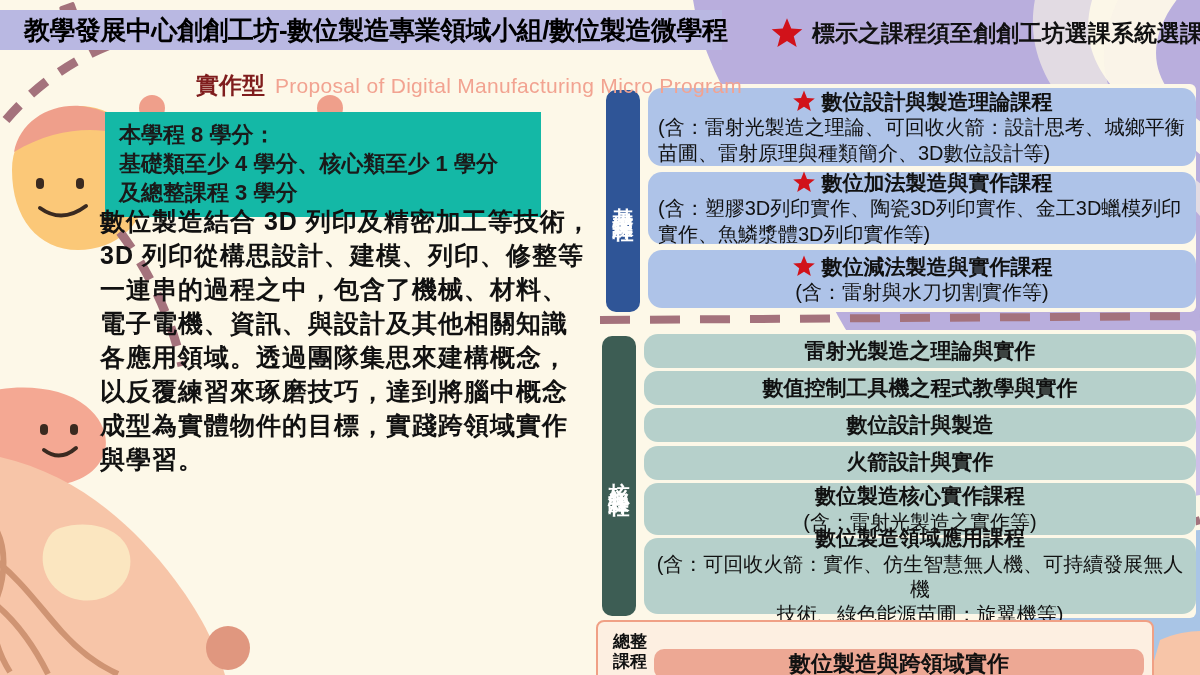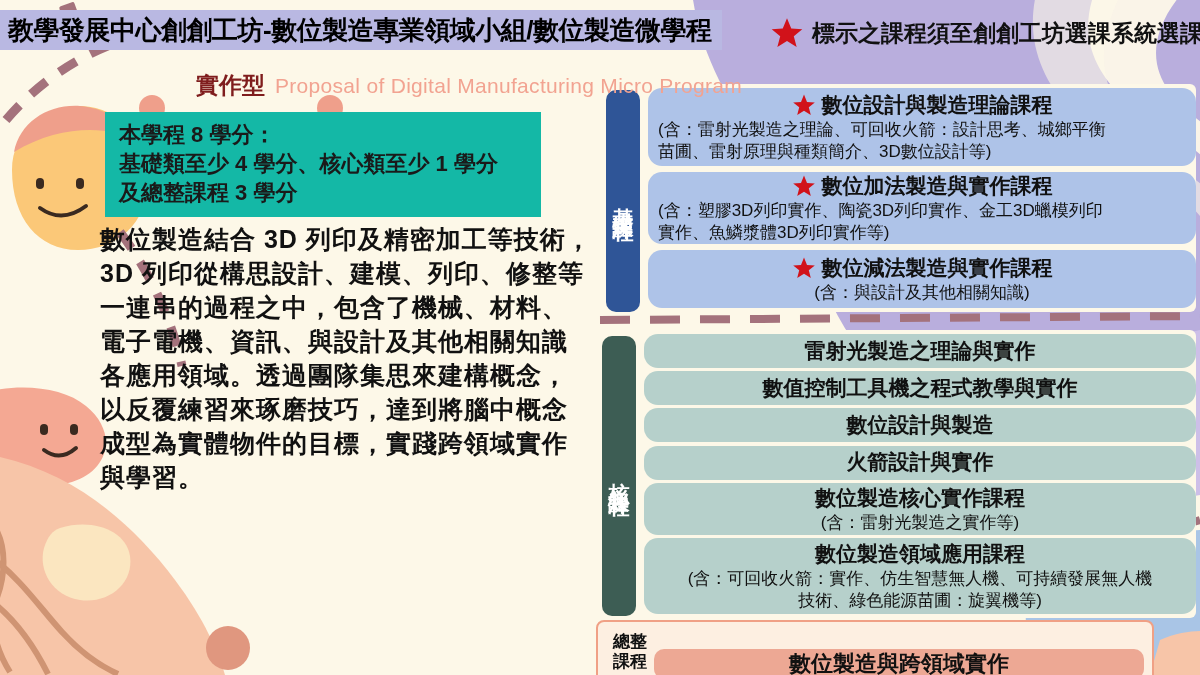--- a/index.html
+++ b/index.html
@@ -16,21 +16,21 @@
 
   
   .titlebar{
     position:absolute;left:0;top:10px;width:722px;height:40px;
     background:#b9b8e2;
     display:flex;align-items:center;
     z-index:20;
   }
   .titlebar .t-text{
     font-size:26px;font-weight:bold;color:#000;
-    padding-left:8px;letter-spacing:-0.5px;white-space:nowrap;
+    padding-left:24px;letter-spacing:-0.5px;white-space:nowrap;
     line-height:40px;
   }
   .subtitle{
     position:absolute;left:196px;top:54px;z-index:20;
     display:flex;align-items:baseline;gap:10px;white-space:nowrap;
   }
   .subtitle .s-cn{font-size:23px;font-weight:bold;color:#7f1d1d;margin-top:16px;}
   .subtitle .s-en{font-size:21px;color:#f2a391;letter-spacing:.3px;}
 
   
@@ -48,21 +48,21 @@
     padding:8px 14px 10px 14px;
     z-index:15;
   }
   .credits div{
     font-size:22px;font-weight:bold;color:#1a1a1a;line-height:1.32;
     white-space:nowrap;
   }
 
   
   .para{
-    position:absolute;left:100px;top:222px;width:492px;z-index:15;
+    position:absolute;left:100px;top:204px;width:492px;z-index:15;
     font-size:25px;font-weight:bold;color:#111;line-height:1.36;
     letter-spacing:1px;
   }
   .para div{white-space:nowrap;}
 
   
   .panel{position:absolute;z-index:16;display:flex;}
   .panel-basic{left:600px;top:84px;width:596px;height:228px;
     background:#fdf8e8;border-radius:6px;padding:4px 0;box-sizing:border-box;}
   .panel-core{left:596px;top:330px;width:600px;height:288px;
@@ -94,21 +94,21 @@
     text-align:center;box-sizing:border-box;padding:17px 10px;
   }
   .card-basic{background:#aec3e8;}
   .card-core{background:#b6d0cb;}
   .card-cap{background:#eda894;border-radius:10px;height:100%;
     display:flex;align-items:center;justify-content:center;}
 
   .c-title{font-size:21px;font-weight:bold;color:#111;line-height:1.2;
     display:flex;align-items:center;justify-content:center;gap:6px;white-space:nowrap;}
   .c-title-core{font-size:21px;font-weight:bold;color:#111;line-height:1.25;white-space:nowrap;}
-  .c-sub{font-size:17px;color:#111;line-height:1.24;margin-top:1px;}
+  .c-sub{font-size:20px;color:#111;line-height:1.24;margin-top:1px;}
   .c-sub-left{text-align:left;align-self:stretch;}
   .c-cap{font-size:22px;font-weight:bold;color:#111;}
 </style>
 </head>
 <body>
 
 <div id="stage">
 
   <svg class="bg-svg" viewBox="0 0 1200 675" preserveAspectRatio="none" aria-hidden="true">
     <rect x="0" y="0" width="1200" height="675" fill="#fdf8e8"></rect>
@@ -242,21 +242,21 @@
         <div class="c-sub c-sub-left">實作、魚鱗漿體3D列印實作等)</div>
       </div>
 
       <div class="card card-basic" style="height:58px">
         <div class="c-title">
           <svg width="24" height="24" viewBox="0 0 24 24">
             <path d="M12 1.6 L15 8.9 L22.8 9.4 L16.8 14.3 L18.8 21.9 L12 17.7 L5.2 21.9 L7.2 14.3 L1.2 9.4 L9 8.9 Z" fill="#d1121a"></path>
           </svg>
           <span>數位減法製造與實作課程</span>
         </div>
-        <div class="c-sub">(含：與設計及其他相關知識)</div>
+        <div class="c-sub">(含：雷射與水刀切割實作等)</div>
       </div>
 
     </div>
   </div>
 
   <div class="panel panel-core">
     <div class="sidetab sidetab-core">核心課程</div>
     <div class="cardcol">
 
       <div class="card card-core" style="height:31px">

